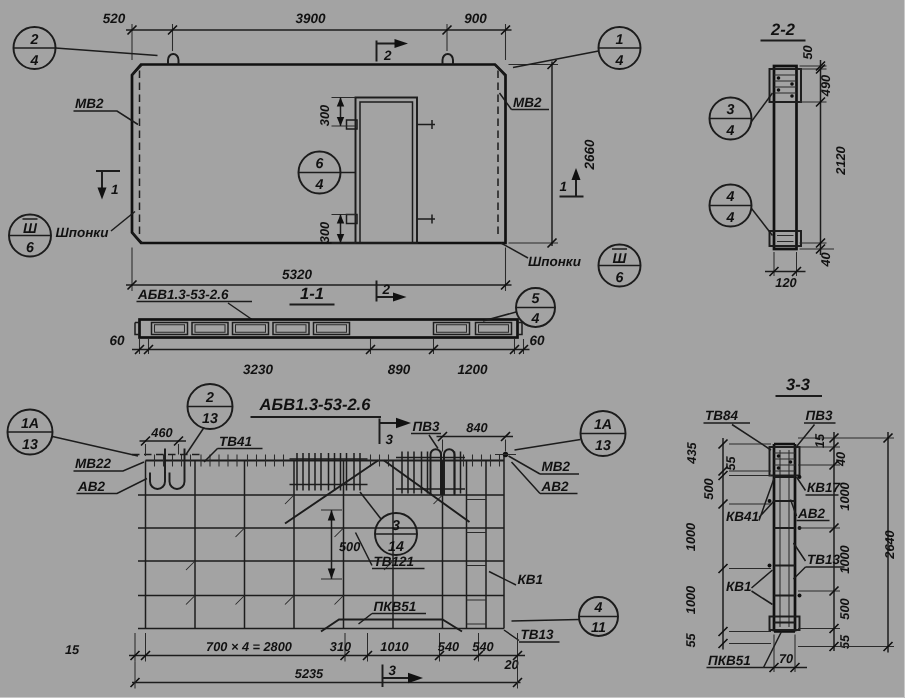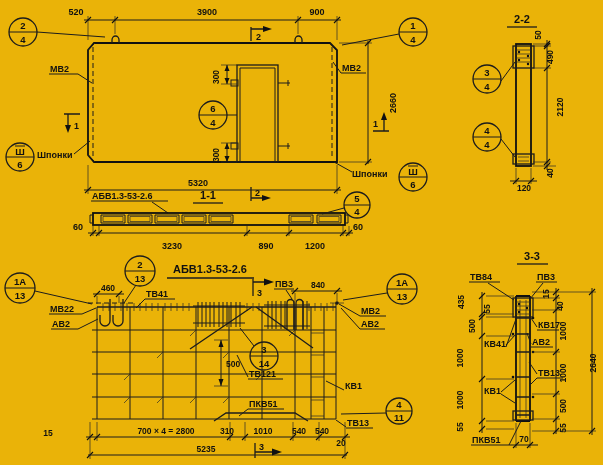--- a/index.html
+++ b/index.html
@@ -1,17 +1,17 @@
 <!DOCTYPE html>
 <html><head>
 <meta charset="utf-8">
 <style>
   html,body{margin:0;padding:0;background:#e8e8e8;}
-  #stage{width:603px;height:465px;background:#eab308;position:relative;overflow:hidden;
-         font-family:"Liberation Sans", sans-serif;}
+  #stage{width:603px;height:465px;background:#a3a3a3;position:relative;overflow:hidden;
+         font-family:"Liberation Sans", sans-serif;font-style:italic;}
   svg{position:absolute;left:0;top:0;}
   .ln{stroke:#1c1c1c;fill:none;stroke-width:1;}
   .thick{stroke:#111;fill:none;stroke-width:1.8;}
   .med{stroke:#1c1c1c;fill:none;stroke-width:1.3;}
   .thin{stroke:#2a2a2a;fill:none;stroke-width:0.7;}
   .dash{stroke:#1c1c1c;fill:none;stroke-width:1;stroke-dasharray:5 3;}
   .tick{stroke:#111;fill:none;stroke-width:1.1;}
   .arr{fill:#111;stroke:none;}
   text{fill:#111;font-family:"Liberation Sans", sans-serif;font-weight:bold;}
   .dim{font-size:9px;}

